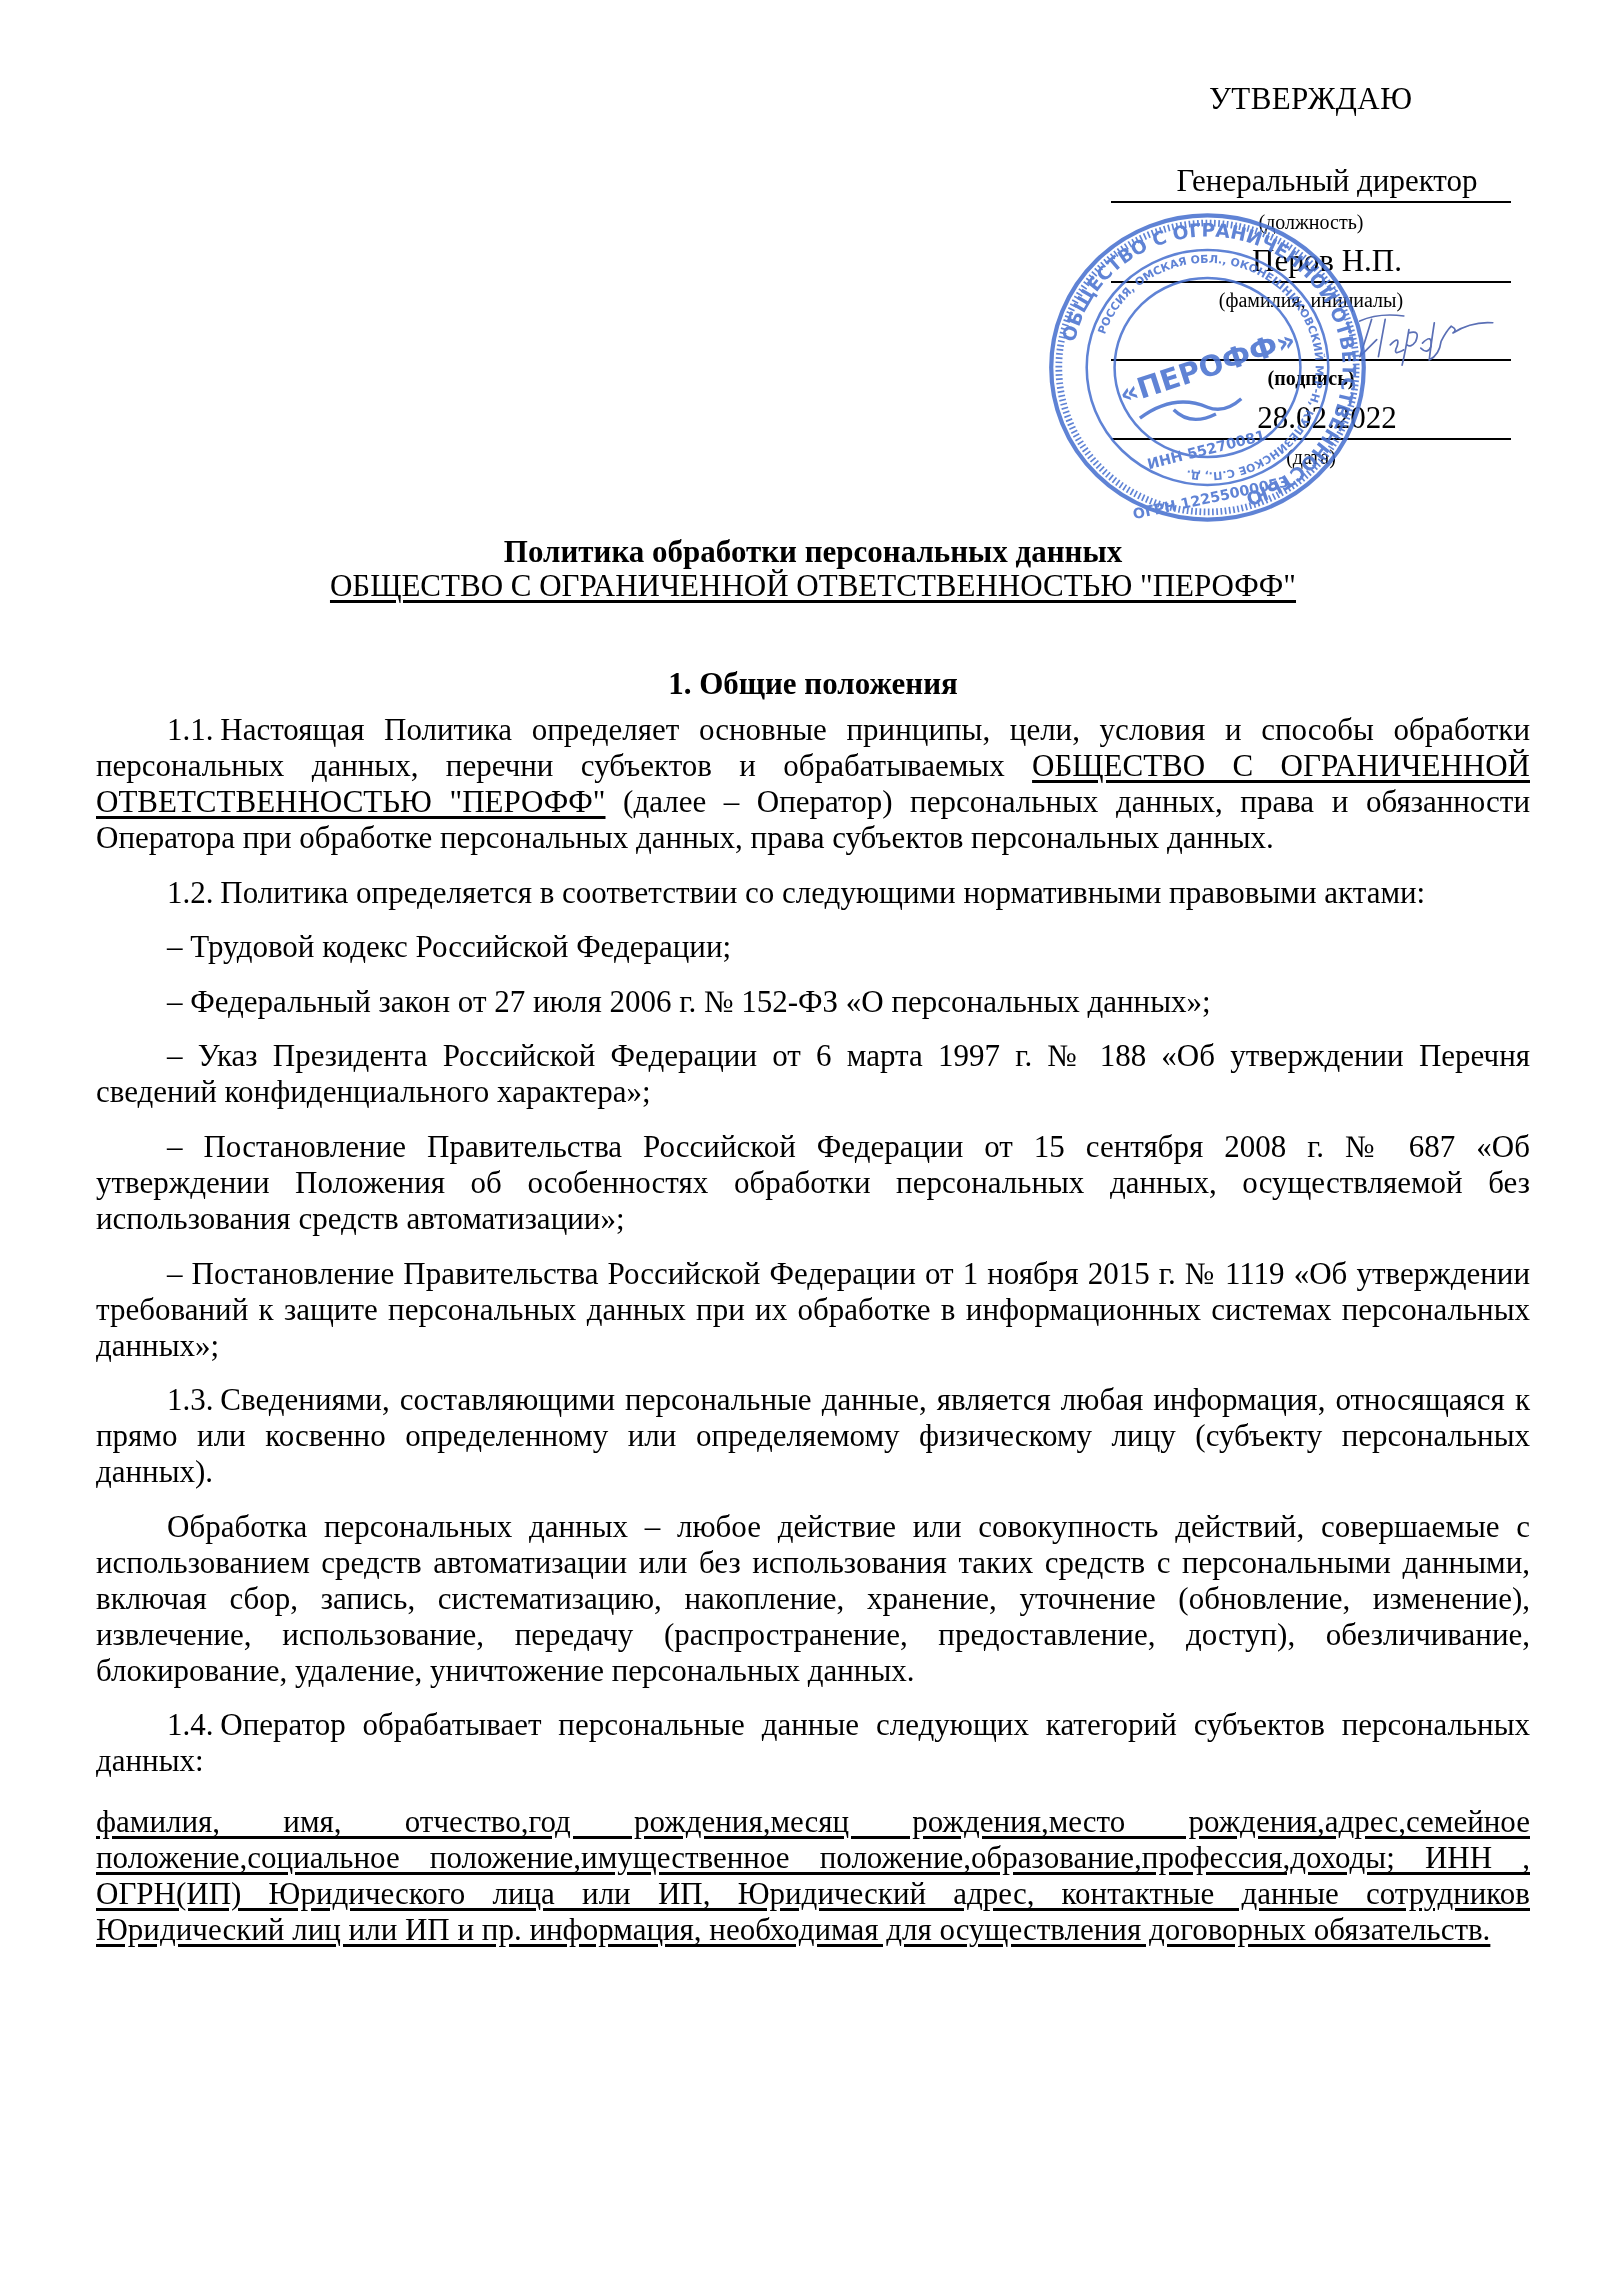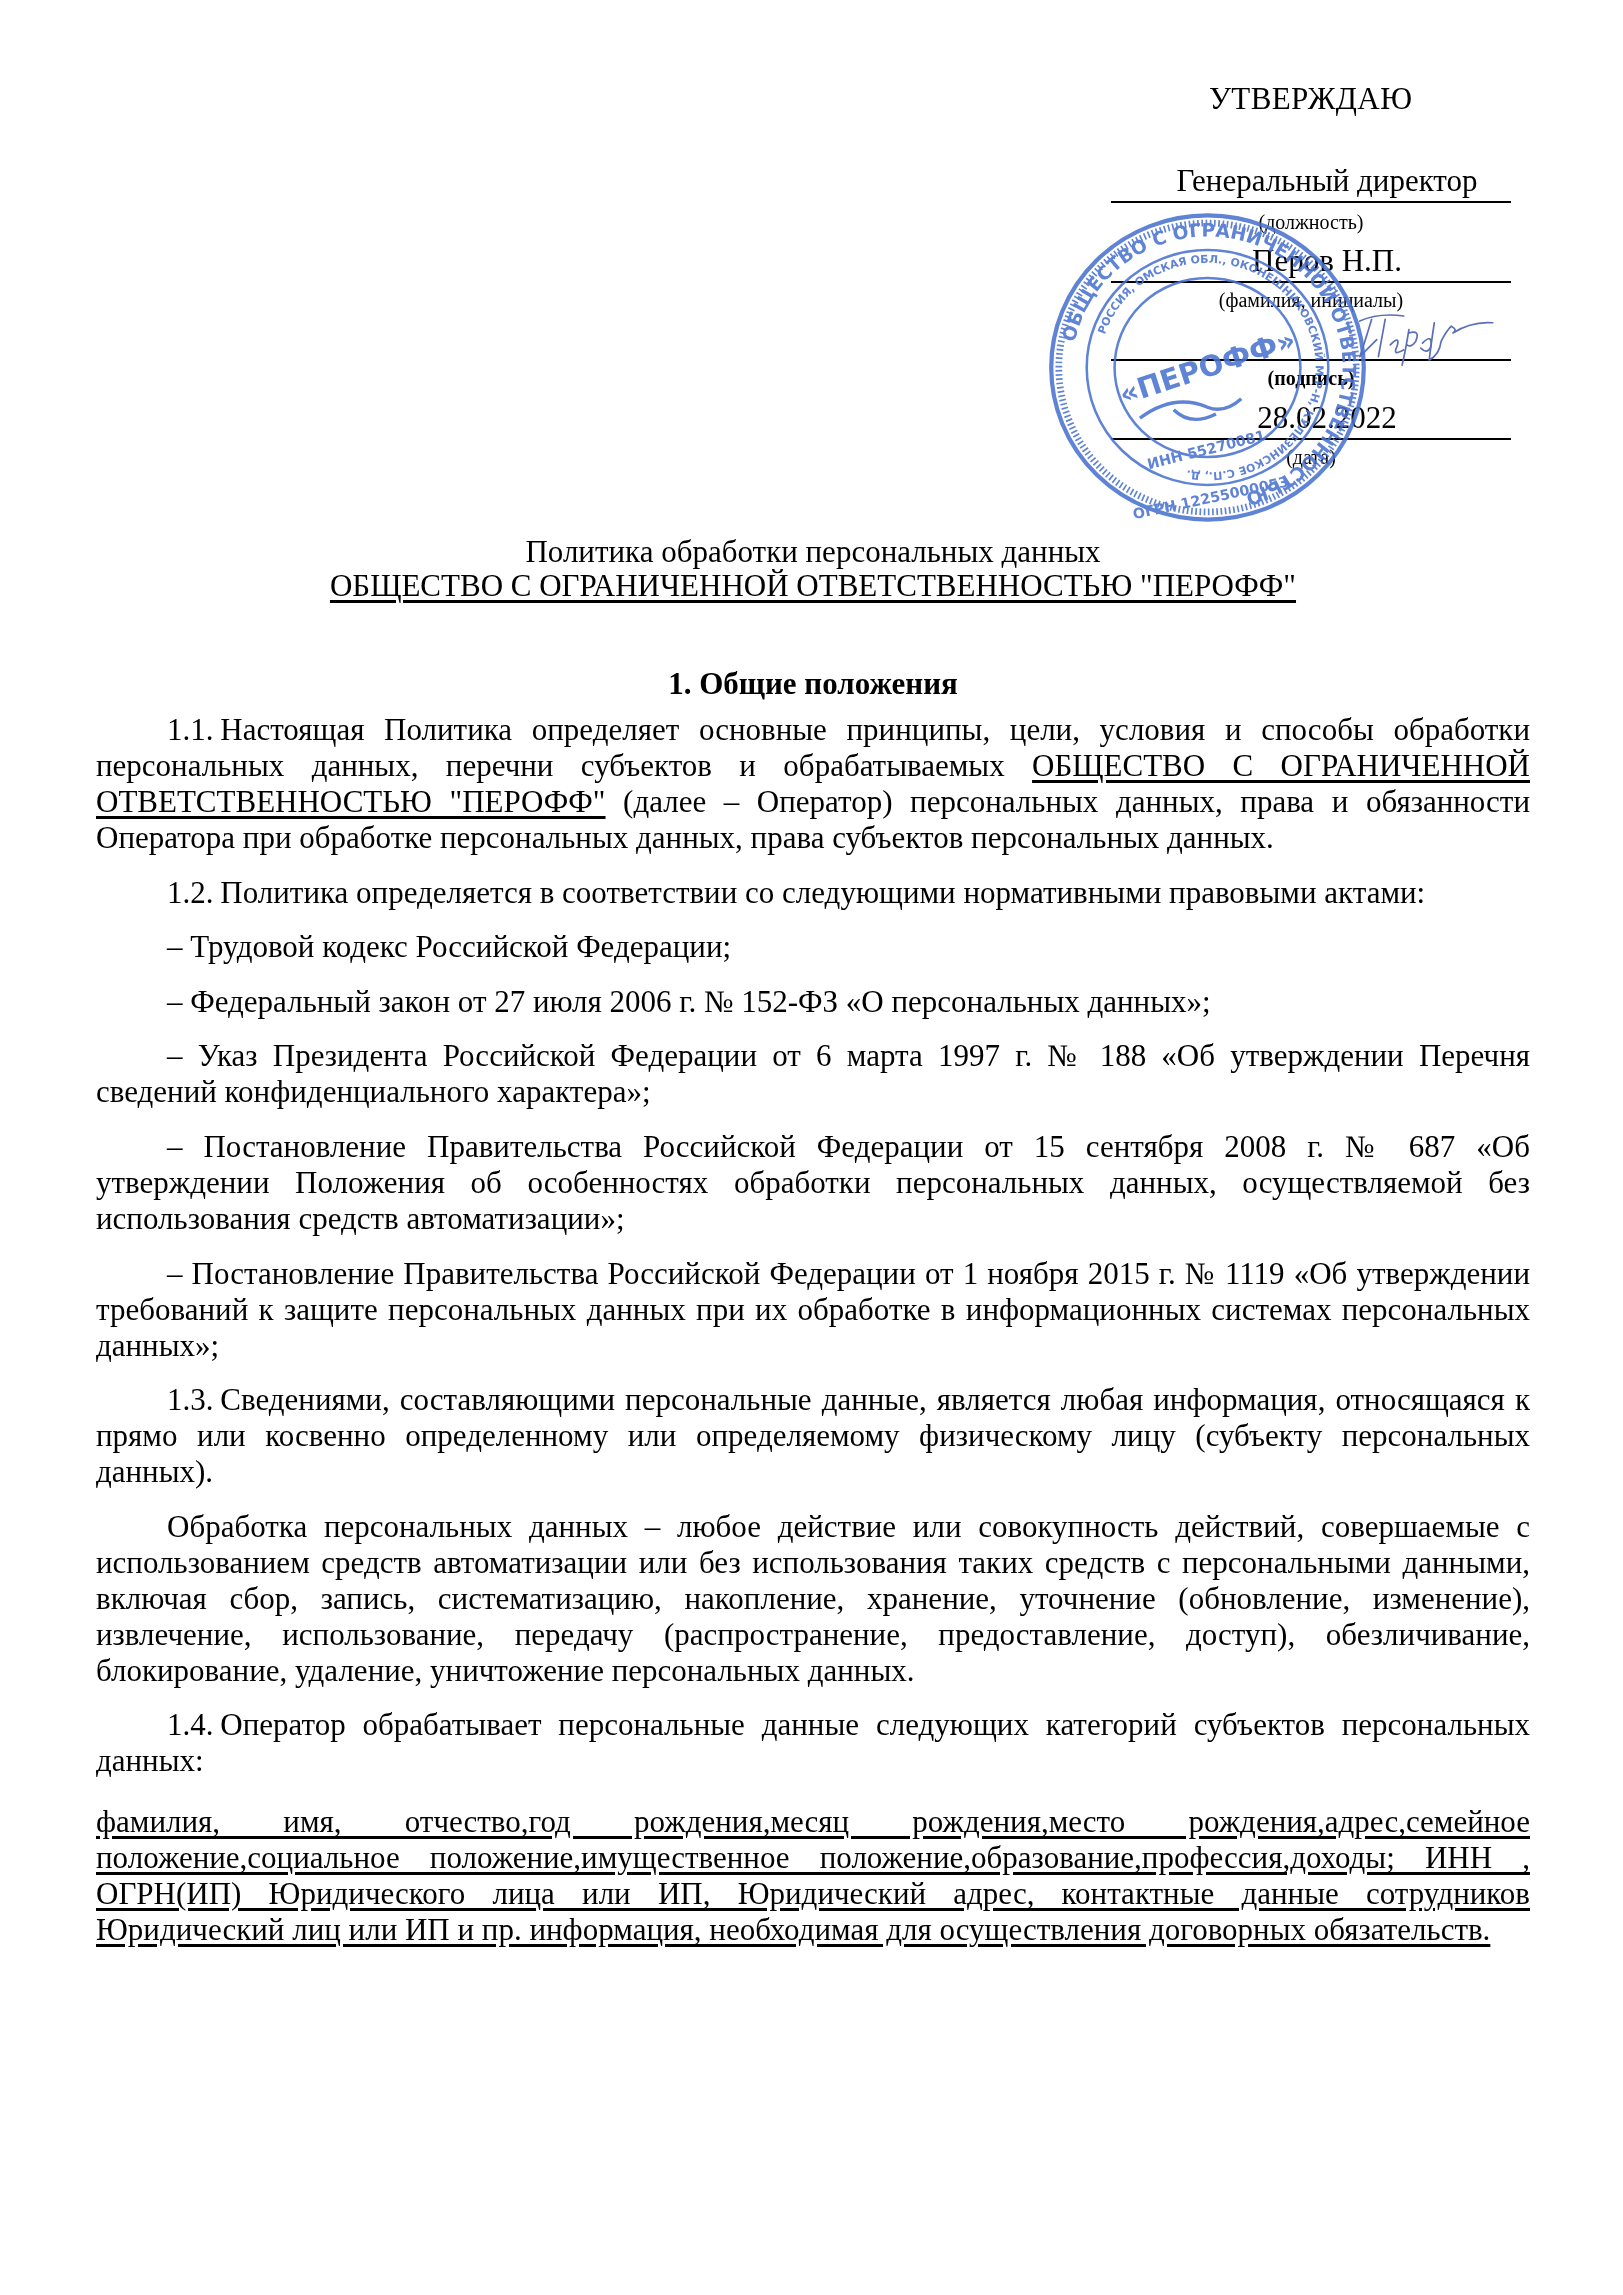--- a/index.html
+++ b/index.html
@@ -14,21 +14,21 @@
   .sig-block { left: 1111px; width: 400px; }
   .sig-value { position: absolute; left: 16px; width: 400px; text-align: center; font-size: 31px; line-height: 34px; }
   .sig-line { position: absolute; left: 0; width: 400px; height: 0; border-top: 2.5px solid #000; }
   .sig-caption { position: absolute; left: 0; width: 400px; text-align: center; font-size: 20px; line-height: 25px; }
 
   
   .stamp { left: 1047px; top: 211px; width: 321px; height: 313px; opacity: 0.88; }
   .signature { left: 1353px; top: 304px; width: 144px; height: 68px; }
 
   
-  .doc-title { left: 96px; width: 1434px; text-align: center; font-weight: normal; font-size: 31px; top: 534px; }
+  .doc-title { left: 96px; width: 1434px; text-align: center; font-weight: bold; font-size: 31px; top: 534px; }
   .doc-company { left: 96px; width: 1434px; text-align: center; font-size: 31px; top: 568px; }
   .doc-company span { text-decoration: underline; text-decoration-thickness: 2.5px; text-underline-offset: 4.2px; }
   .section-title { left: 96px; width: 1434px; text-align: center; font-weight: bold; font-size: 31px; top: 666px; }
 
   
   .body-text { left: 96px; top: 712px; width: 1434px; font-size: 31px; line-height: 36px; text-align: justify; }
   .body-text p { margin: 0 0 18.6px 0; text-indent: 71px; }
   .body-text p .num { margin-right: 6.8px; }
   .body-text p.list-item { margin-bottom: 18.6px; }
   .u { text-decoration: underline; text-decoration-thickness: 2.5px; text-underline-offset: 4.2px; }

